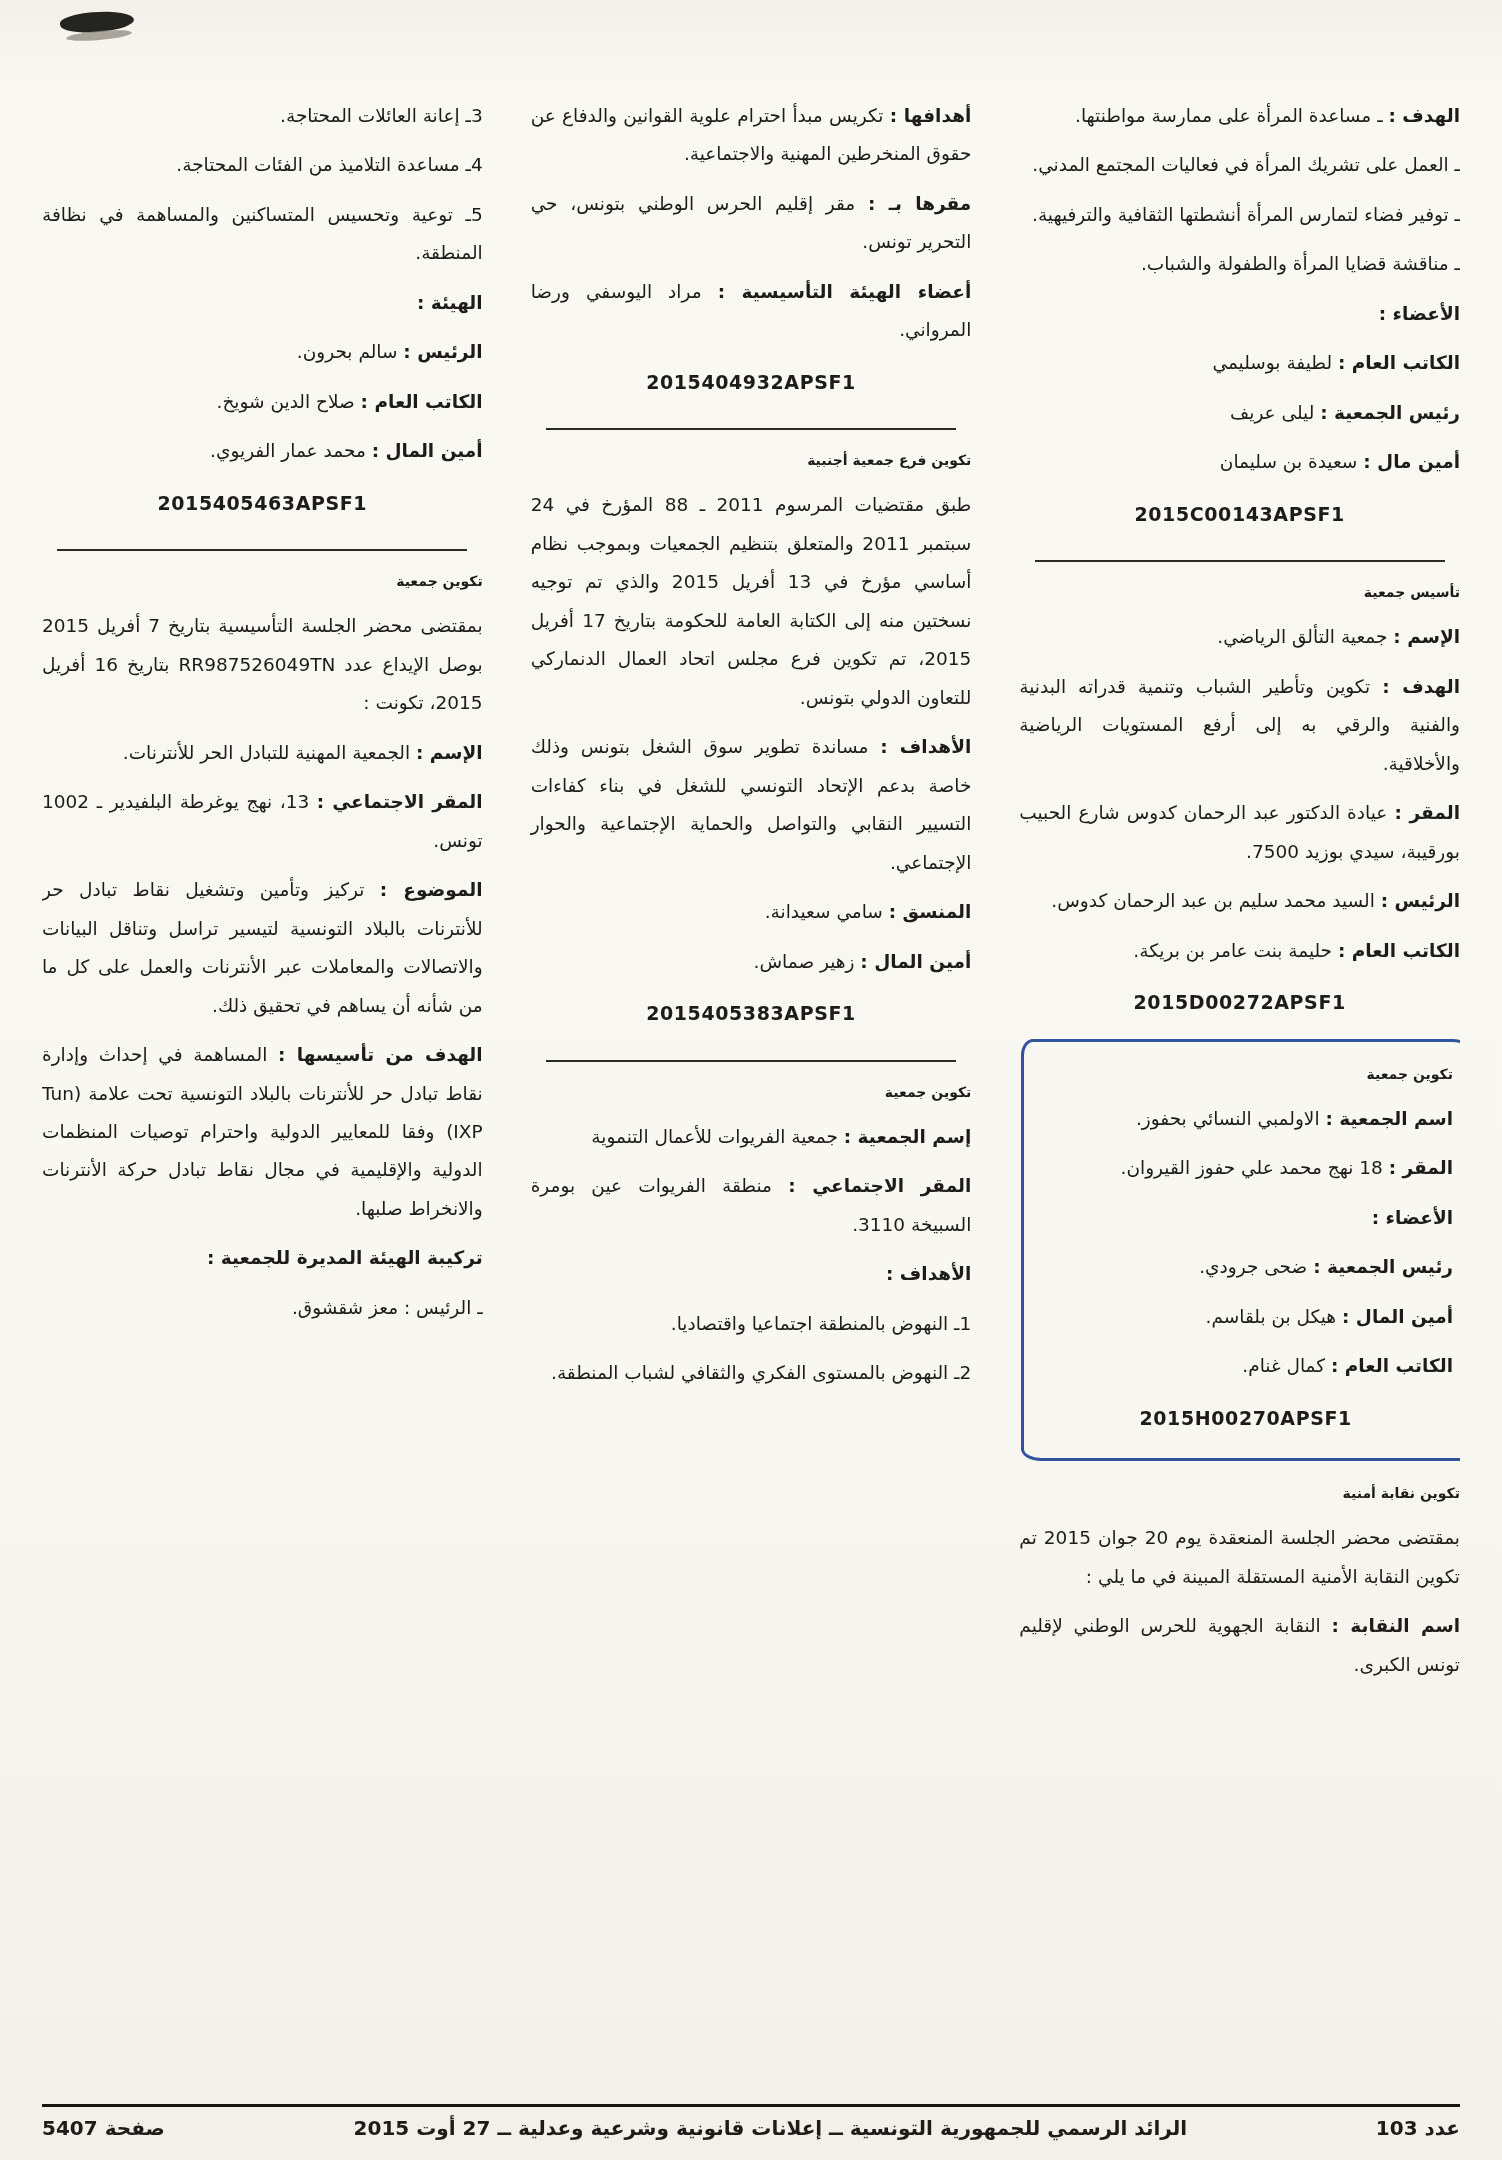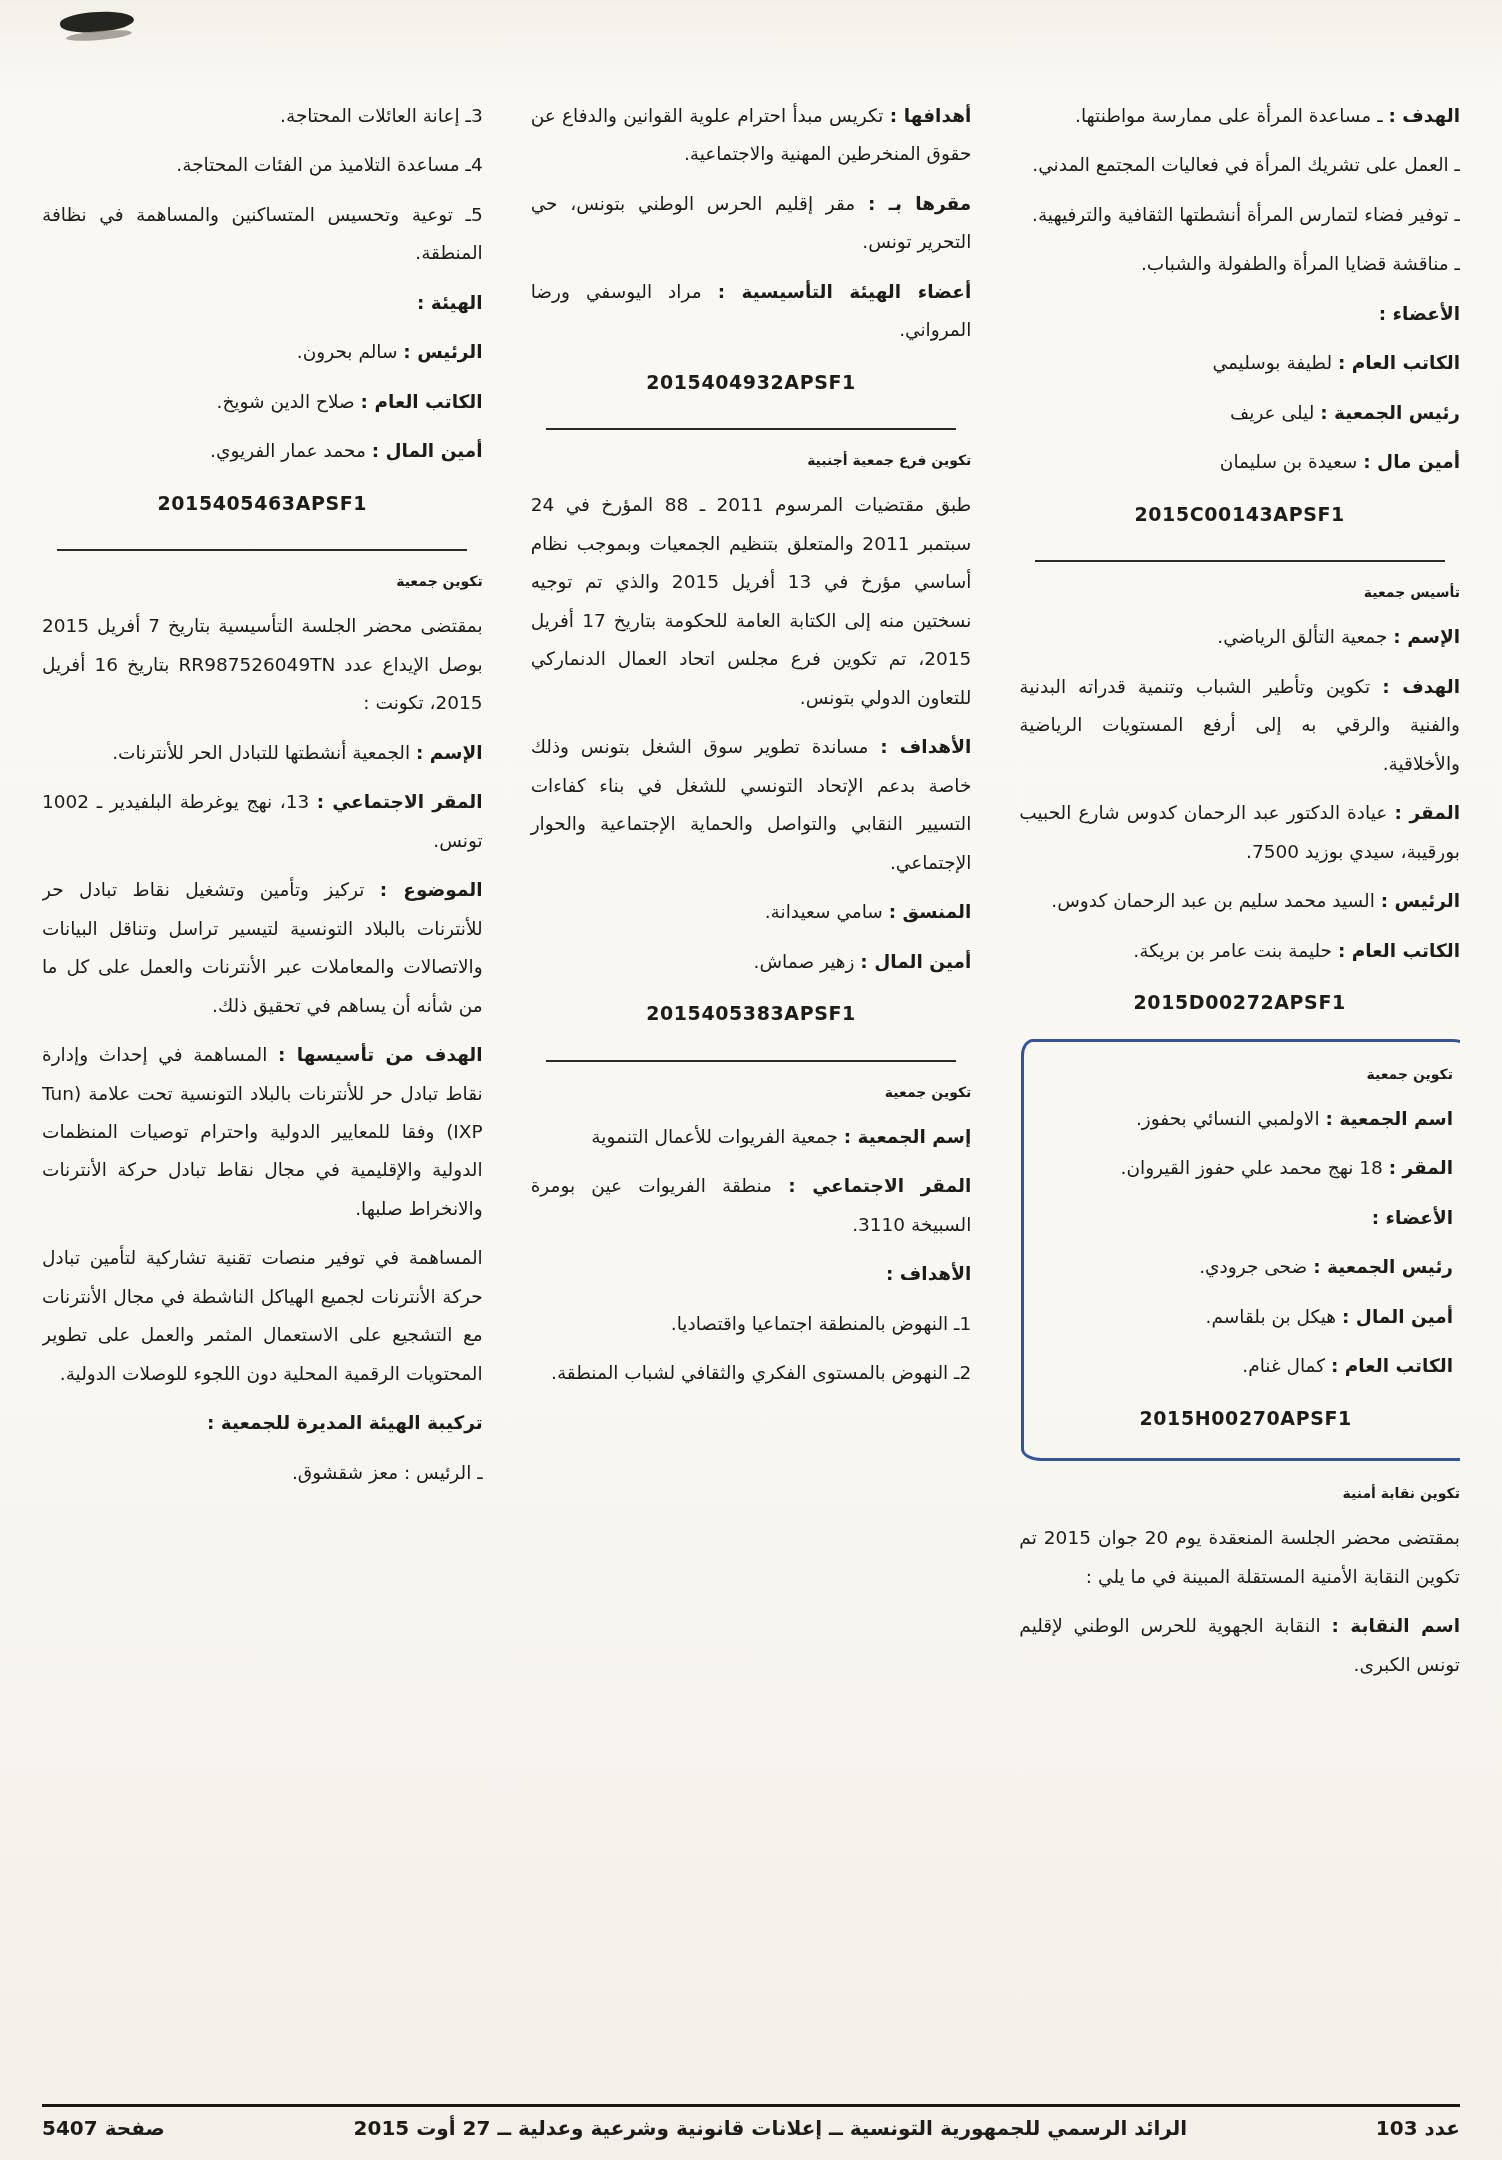--- a/index.html
+++ b/index.html
@@ -127,25 +127,24 @@
         <p class="para"><span class="lbl">الهيئة :</span> <span></span></p>
         <p class="para"><span class="lbl">الرئيس :</span> <span>سالم بحرون.</span></p>
         <p class="para"><span class="lbl">الكاتب العام :</span> <span>صلاح الدين شويخ.</span></p>
         <p class="para"><span class="lbl">أمين المال :</span> <span>محمد عمار الفريوي.</span></p>
         <div class="reg-code">2015405463APSF1</div>
       </section>
       <div class="divider"></div>
       <section class="section">
         <h2 class="section-title">تكوين جمعية</h2>
         <p class="para"><span>بمقتضى محضر الجلسة التأسيسية بتاريخ 7 أفريل 2015 بوصل الإيداع عدد RR987526049TN بتاريخ 16 أفريل 2015، تكونت :</span></p>
-        <p class="para"><span class="lbl">الإسم :</span> <span>الجمعية أنشطتها للتبادل الحر للأنترنات.</span></p>
+        <p class="para"><span class="lbl">الإسم :</span> <span>الجمعية المهنية للتبادل الحر للأنترنات.</span></p>
         <p class="para"><span class="lbl">المقر الاجتماعي :</span> <span>13، نهج يوغرطة البلفيدير ـ 1002 تونس.</span></p>
         <p class="para"><span class="lbl">الموضوع :</span> <span>تركيز وتأمين وتشغيل نقاط تبادل حر للأنترنات بالبلاد التونسية لتيسير تراسل وتناقل البيانات والاتصالات والمعاملات عبر الأنترنات والعمل على كل ما من شأنه أن يساهم في تحقيق ذلك.</span></p>
         <p class="para"><span class="lbl">الهدف من تأسيسها :</span> <span>المساهمة في إحداث وإدارة نقاط تبادل حر للأنترنات بالبلاد التونسية تحت علامة (Tun IXP) وفقا للمعايير الدولية واحترام توصيات المنظمات الدولية والإقليمية في مجال نقاط تبادل حركة الأنترنات والانخراط صلبها.</span></p>
-        <p class="para"><span>المساهمة في توفير منصات تقنية تشاركية لتأمين تبادل حركة الأنترنات لجميع الهياكل الناشطة في مجال الأنترنات مع التشجيع على الاستعمال المثمر والعمل على تطوير المحتويات الرقمية المحلية دون اللجوء للوصلات الدولية.</span></p>
         <p class="para"><span class="lbl">تركيبة الهيئة المديرة للجمعية :</span> <span></span></p>
         <p class="para"><span>ـ الرئيس : معز شقشوق.</span></p>
       </section>
     </div>
   </main>
 
 <footer class="footer">
   <div class="footer-rule"></div>
   <div class="footer-row">
     <span class="footer-issue">عدد 103</span>

